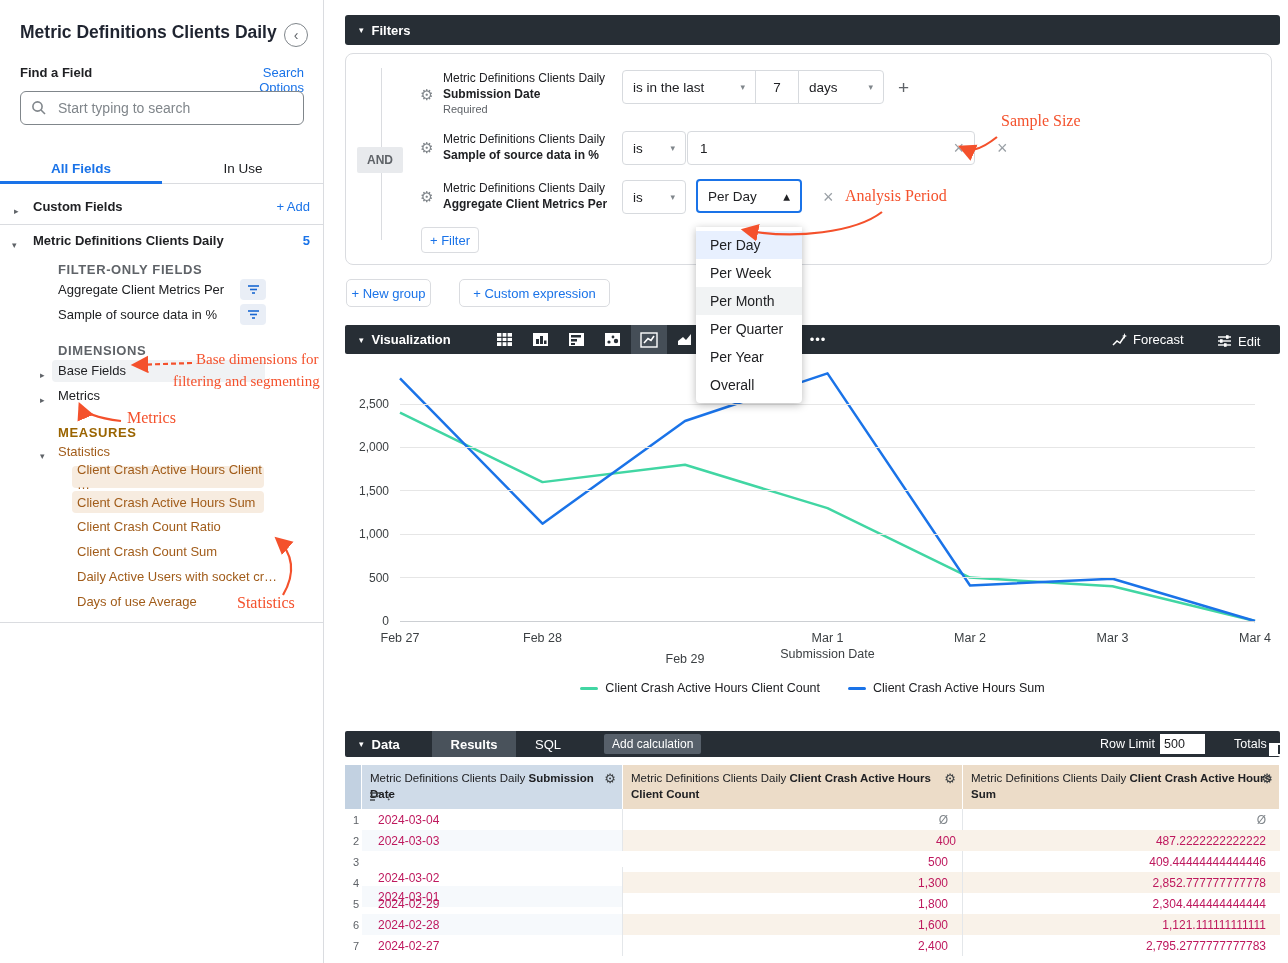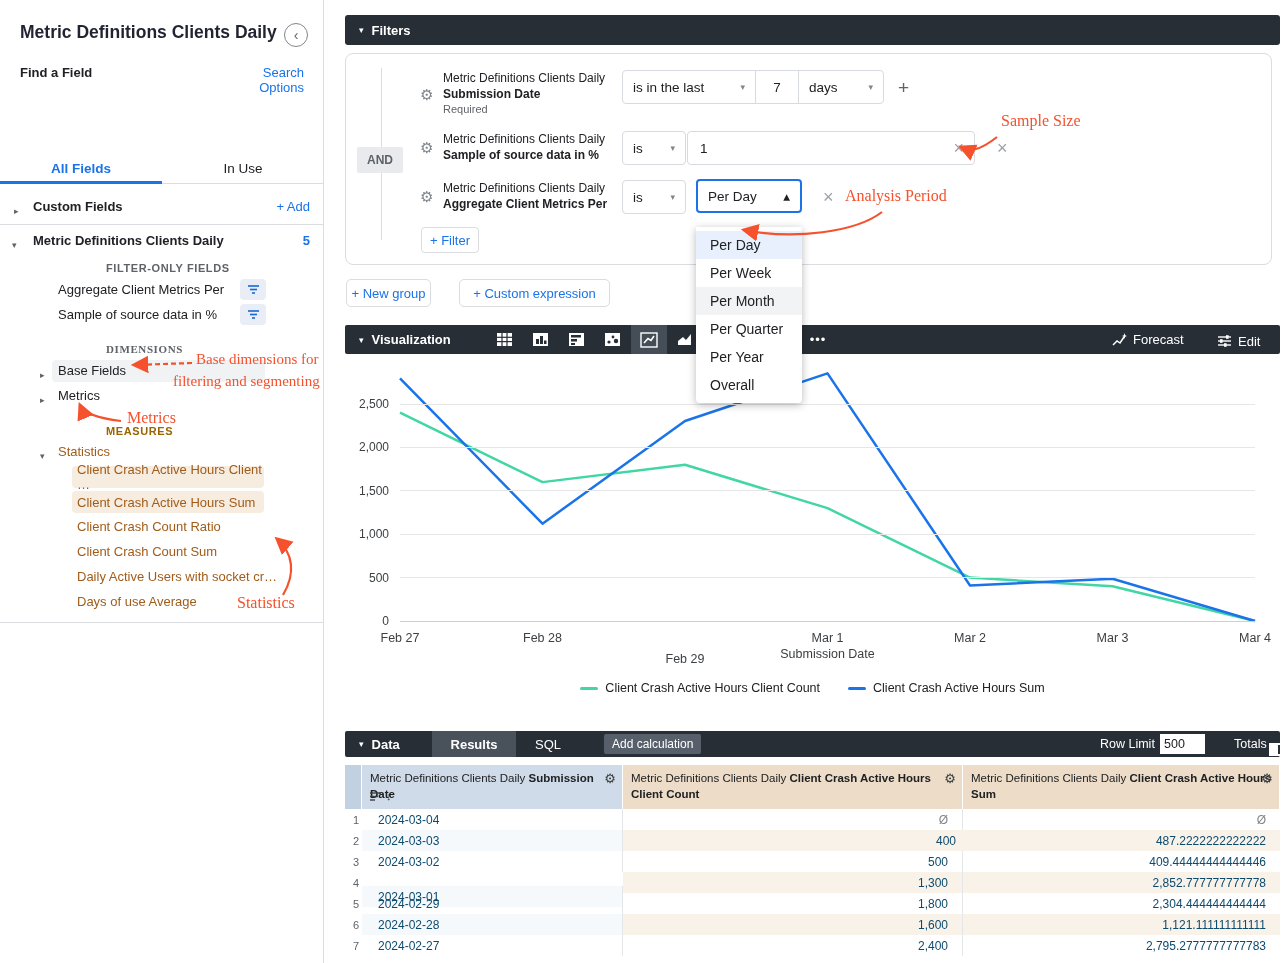--- a/index.html
+++ b/index.html
@@ -16,21 +16,21 @@
   .search-options{left:218px;top:65px;width:86px;text-align:right;font-size:13px;color:#1a73e8;cursor:pointer;}
   .search-box{left:20px;top:91px;width:284px;height:34px;border:1px solid #80868b;border-radius:6px;display:flex;align-items:center;padding:0 10px;background:#fff;}
   .search-box input{border:none;outline:none;font-size:14px;color:#202124;width:100%;font-family:"Liberation Sans",sans-serif;}
   .search-box input::placeholder{color:#80868b;}
   .tab{top:153px;height:30px;font-size:13.5px;display:flex;align-items:center;justify-content:center;cursor:pointer;}
   #tab-all{left:0;width:162px;color:#1a73e8;font-weight:700;}
   #tab-inuse{left:162px;width:162px;color:#202124;}
   .tab-border{left:0;top:183px;width:324px;height:1px;background:#dadce0;}
   .tab-underline{left:0;top:181px;width:162px;height:3px;background:#1a73e8;}
   .sb-row-caret{font-size:9px;color:#5f6368;}
-  .sb-section-h{font-size:11px;font-weight:700;color:#5f6368;letter-spacing:.6px;margin-left:48px;}
+  .sb-section-h{font-size:13px;font-weight:700;color:#5f6368;letter-spacing:.6px;}
   .sb-field{font-size:13px;color:#202124;}
   .filter-chip{width:26px;height:21px;background:#e9eef6;border-radius:4px;display:flex;align-items:center;justify-content:center;cursor:pointer;}
   .measure{font-size:13px;color:#a15c1a;}
   .measure-pill{background:#f7ece0;border-radius:4px;}
   .divider{background:#dadce0;height:1px;}
 
   
   .darkbar{background:#272e35;color:#fff;display:flex;align-items:center;border-radius:3px;}
   .bar-caret{font-size:9px;color:#fff;margin:0 8px 0 14px;}
   .bar-title{font-size:13px;font-weight:700;}
@@ -85,21 +85,21 @@
   .totals-box .half{position:absolute;left:0;top:0;bottom:0;width:7px;background:#fff;}
 
   
   #rtable{left:345px;top:765px;width:935px;}
   .th{position:absolute;top:0;height:44px;padding:5px 8px 0 8px;font-size:11.5px;line-height:16px;color:#202124;border-right:1px solid #fff;box-sizing:border-box;}
   .th .bold{font-weight:700;}
   .th-gear{position:absolute;top:6px;right:6px;color:#3c4043;font-size:13px;cursor:pointer;}
   .th-date{background:#cfdbe8;}
   .th-measure{background:#ecdcc8;}
   .th-num{background:#c2d1e1;}
-  .cell{position:absolute;height:21px;display:flex;align-items:center;font-size:12px;color:#0c4a6e;box-sizing:border-box;}
+  .cell{position:absolute;height:21px;display:flex;align-items:center;font-size:12px;color:#be185d;box-sizing:border-box;}
   .cell.right{justify-content:flex-end;padding-right:14px;}
   .cell.nullv{color:#80868b;}
   .rownum{color:#5f6368;font-size:11px;justify-content:flex-end;}
   .row-tint-date{background:#f6f9fc;}
   .row-tint-measure{background:#f9f2e9;}
   .body-colborder{border-right:1px solid #e4e7ea;}
 
   
   .anno{font-family:cursive;color:#f4512c;z-index:70;white-space:nowrap;}
   #anno-svg{position:absolute;left:0;top:0;width:1288px;height:963px;pointer-events:none;z-index:65;}
@@ -109,20 +109,27 @@
 
 <div id="app">
 
   <aside id="sidebar" class="abs">
     <div class="abs sb-title">Metric Definitions Clients Daily</div>
     <div class="abs collapse-btn">
       <span>‹</span>
     </div>
     <div class="abs find-label">Find a Field</div>
     <div class="abs search-options">Search Options</div>
+    <div class="abs search-box">
+      <svg width="16" height="16" viewBox="0 0 16 16" style="margin-right:9px;flex:none">
+        <circle cx="6.5" cy="6.5" r="4.6" fill="none" stroke="#80868b" stroke-width="1.6"></circle>
+        <line x1="10" y1="10" x2="14" y2="14" stroke="#80868b" stroke-width="1.6"></line>
+      </svg>
+      <input placeholder="Start typing to search" style="">
+    </div>
     <div id="tab-all" class="abs tab">All Fields</div>
     <div id="tab-inuse" class="abs tab">In Use</div>
     <div class="abs tab-border"></div>
     <div class="abs tab-underline"></div>
 
     <div class="abs" style="left:14px;top:200px;"><span class="sb-row-caret">▸</span></div>
     <div class="abs" style="left:33px;top:199px;font-size:13px;font-weight:700;">Custom Fields</div>
     <div class="abs" style="left:246px;top:199px;width:64px;text-align:right;font-size:13px;color:#1a73e8;font-weight:500;">+ Add</div>
     <div class="abs divider" style="left:0;top:224px;width:324px;"></div>
 
@@ -141,21 +148,21 @@
     </div>
     <div class="abs sb-field" style="left:58px;top:307px;">Sample of source data in %</div>
     <div class="abs filter-chip" style="left:240px;top:304px;">
       <svg width="13" height="11" viewBox="0 0 13 11">
         <line x1="1" y1="2" x2="12" y2="2" stroke="#1967d2" stroke-width="1.6"></line>
         <line x1="3" y1="5.5" x2="10" y2="5.5" stroke="#1967d2" stroke-width="1.6"></line>
         <line x1="5" y1="9" x2="8" y2="9" stroke="#1967d2" stroke-width="1.6"></line>
       </svg>
     </div>
 
-    <div class="abs sb-section-h" style="left:58px;top:343px;font-family:Liberation Serif, serif;">DIMENSIONS</div>
+    <div class="abs sb-section-h" style="left:58px;top:343px;">DIMENSIONS</div>
     <div class="abs" style="left:52px;top:360px;width:213px;height:22px;background:#f0f2f4;border-radius:4px;"></div>
     <div class="abs" style="left:40px;top:364px;"><span class="sb-row-caret">▸</span></div>
     <div class="abs sb-field" style="left:58px;top:363px;">Base Fields</div>
     <div class="abs" style="left:40px;top:389px;"><span class="sb-row-caret">▸</span></div>
     <div class="abs sb-field" style="left:58px;top:388px;">Metrics</div>
 
     <div class="abs sb-section-h" style="left:58px;top:425px;color:#9a6400;">MEASURES</div>
     <div class="abs" style="left:40px;top:445px;"><span class="sb-row-caret">▾</span></div>
     <div class="abs measure" style="left:58px;top:444px;font-weight:500;">Statistics</div>
     <div class="abs measure measure-pill" style="left:72px;top:466px;width:192px;height:22px;display:flex;align-items:center;padding-left:5px;">Client Crash Active Hours Client …</div>
@@ -389,21 +396,21 @@
       <div class="cell right nullv" style="left:618px;top:44px;width:317px;">Ø</div>
     </div>
     <div>
       <div class="cell rownum" style="left:0;top:65px;width:14px;">2</div>
       <div class="cell body-colborder row-tint-date" style="left:17px;top:65px;width:261px;padding-left:16px;">2024-03-03</div>
       <div class="cell right body-colborder row-tint-measure" style="left:278px;top:65px;width:348px;">400</div>
       <div class="cell right row-tint-measure" style="left:618px;top:65px;width:317px;">487.2222222222222</div>
     </div>
     <div>
       <div class="cell rownum" style="left:0;top:86px;width:14px;">3</div>
-      <div class="cell body-colborder" style="left:17px;top:86px;width:261px;padding-left:16px;">2024-03-02</div>
+      <div class="cell body-colborder" style="left:17px;top:102px;width:261px;padding-left:16px;">2024-03-02</div>
       <div class="cell right body-colborder" style="left:278px;top:86px;width:340px;">500</div>
       <div class="cell right" style="left:618px;top:86px;width:317px;">409.44444444444446</div>
     </div>
     <div>
       <div class="cell rownum" style="left:0;top:107px;width:14px;">4</div>
       <div class="cell body-colborder row-tint-date" style="left:17px;top:121px;width:261px;padding-left:16px;">2024-03-01</div>
       <div class="cell right body-colborder row-tint-measure" style="left:278px;top:107px;width:340px;">1,300</div>
       <div class="cell right row-tint-measure" style="left:618px;top:107px;width:317px;">2,852.777777777778</div>
     </div>
     <div>

